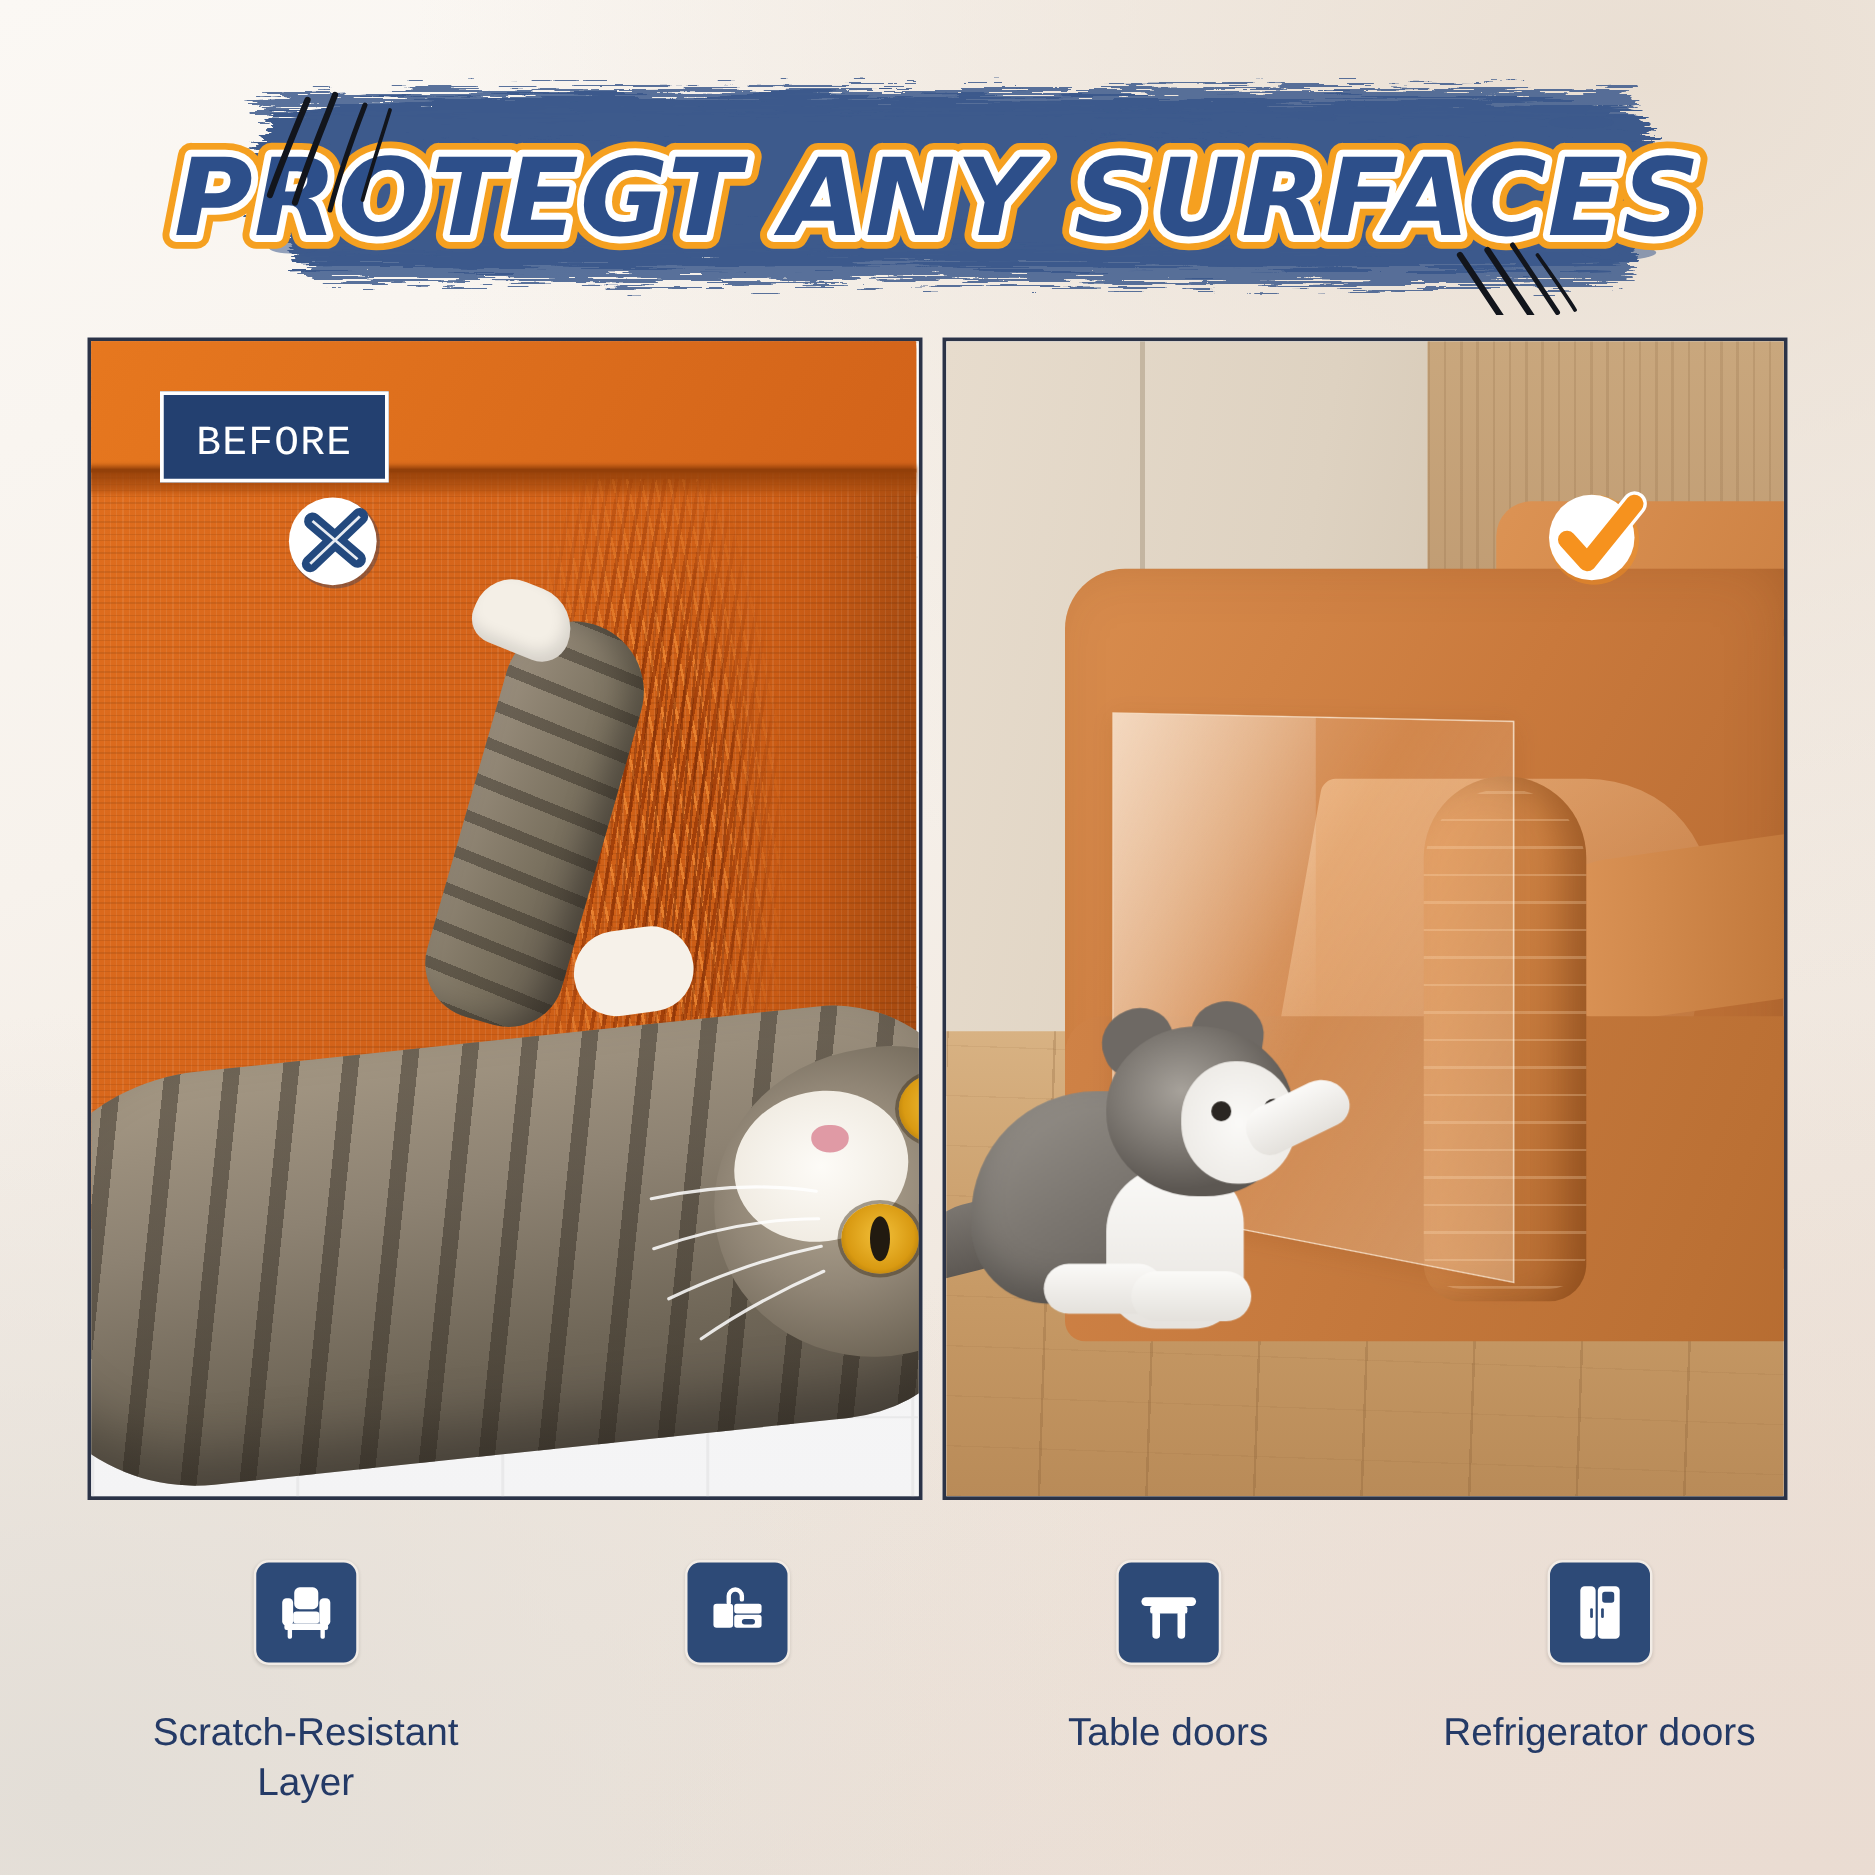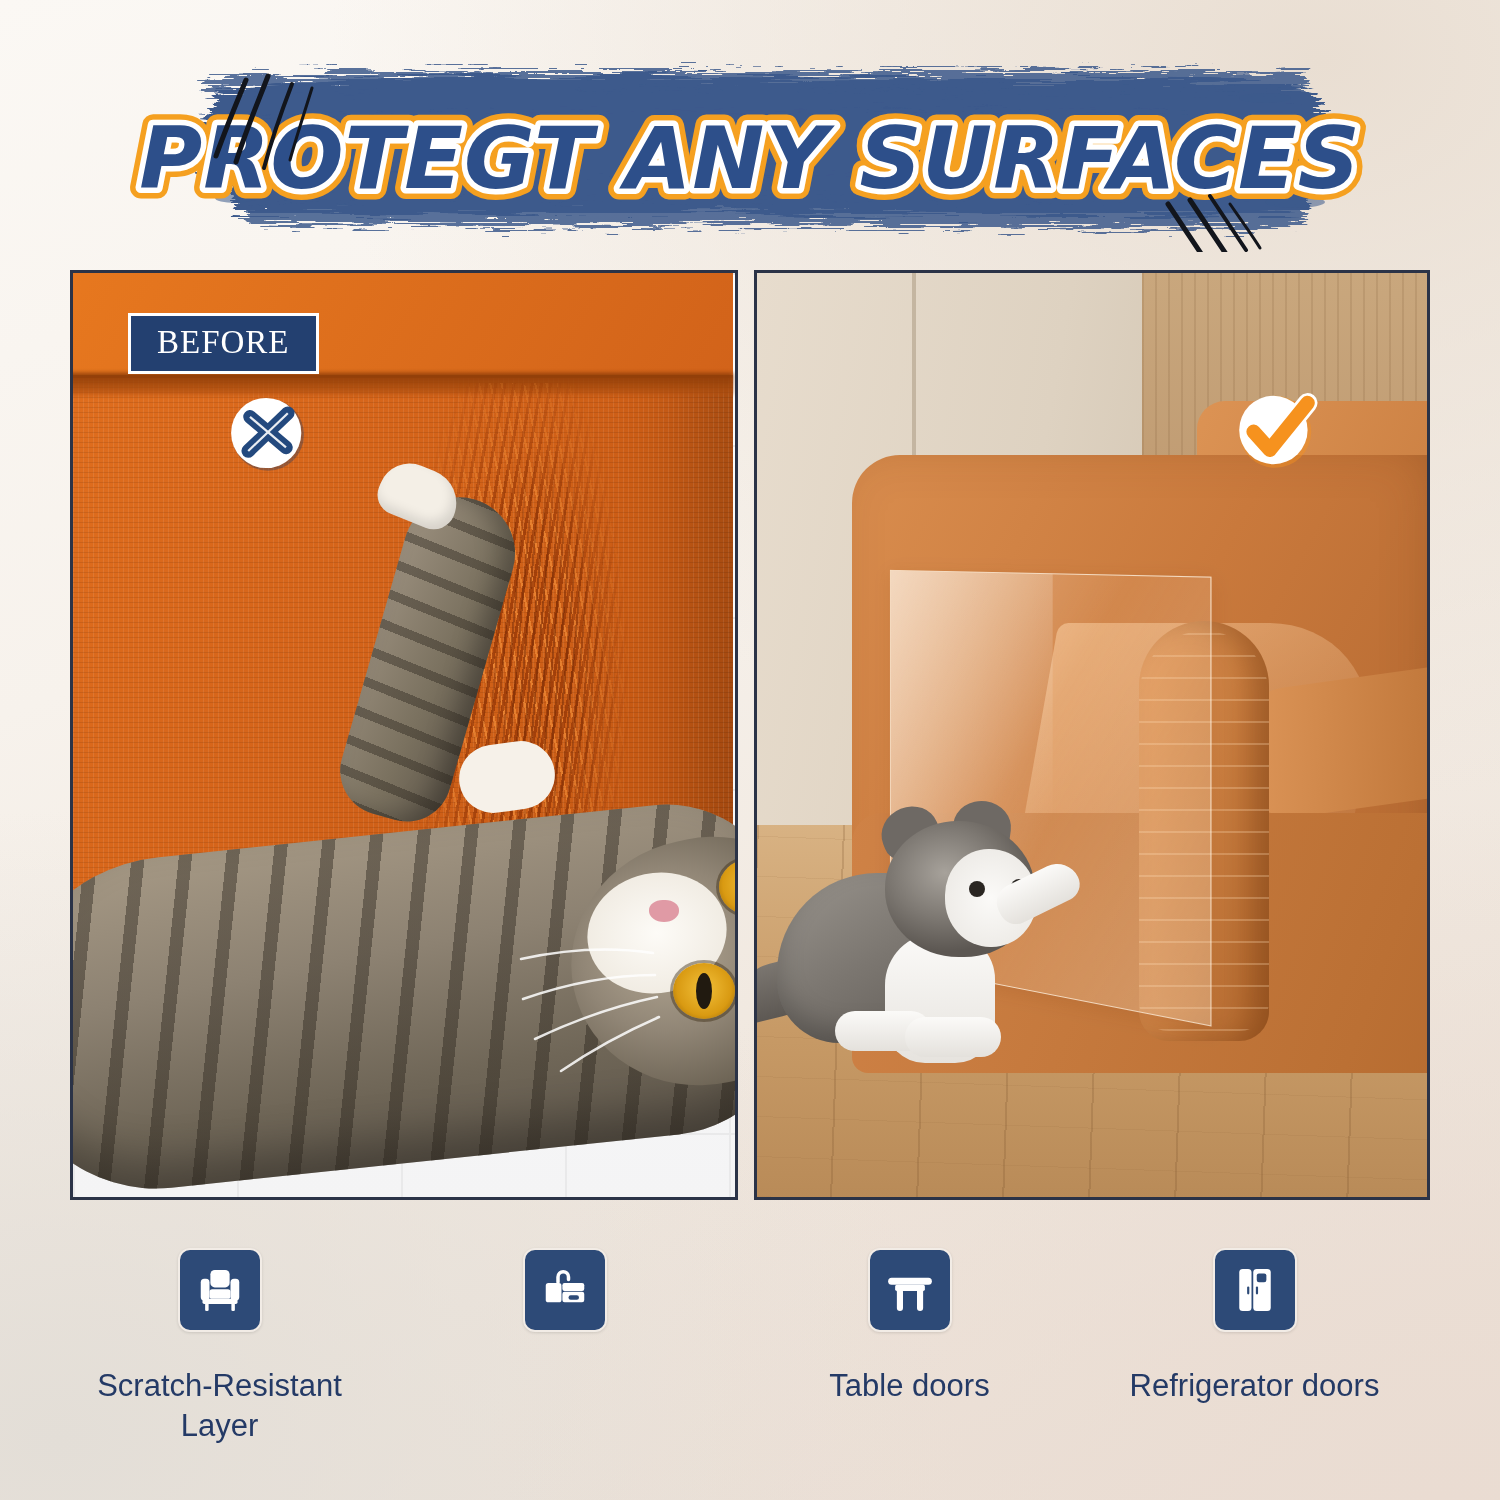--- a/index.html
+++ b/index.html
@@ -28,22 +28,22 @@
   .photo { position:relative; border:3px solid #2b3347; overflow:hidden; background:#fff; }
   .photo-left  { width:668px; height:930px; }
   .photo-right { width:676px; height:930px; }
 
   
   .chip {
     position:absolute; z-index:30;
     background:#234070; color:#fff;
     border:3px solid #fff;
     font-size:33px; letter-spacing:1px;
-    padding:8px 26px 10px;
-    font-family:Liberation Serif, serif;
+    padding:20px 26px 10px;
+    font-family:Liberation Mono, monospace;
   }
   .chip-before { left:55px; top:40px; }
   .chip-after  { right:38px; top:40px; }
 
   .mark { position:absolute; z-index:30; width:90px; height:90px; }
   .mark-x { left:150px; top:115px; }
   .mark-v { right:105px; top:112px; }
 
   
   .bg-tile {
@@ -260,21 +260,21 @@
   .kitten-foot1 { left:78px; top:738px; }
   .kitten-foot2 { left:148px; top:744px; }
   .kitten-tail {
     position:absolute; left:-26px; top:690px; width:90px; height:54px;
     background:linear-gradient(#7b7670,#5d5853); border-radius:50px 10px 50px 10px;
     transform:rotate(-14deg);
   }
 
   
   .features {
-    position:absolute; left:47px; top:1248px; width:1380px; height:230px;
+    position:absolute; left:72px; top:1248px; width:1380px; height:230px;
     display:grid; grid-template-columns:repeat(4,1fr);
   }
   .feature { display:flex; flex-direction:column; align-items:center; }
   .ficon {
     width:84px; height:84px; border-radius:12px;
     background:#2d4a77; border:2px solid #f2ece6;
     display:flex; align-items:center; justify-content:center;
     box-shadow:0 1px 3px rgba(0,0,0,.12);
   }
   .flabel {

